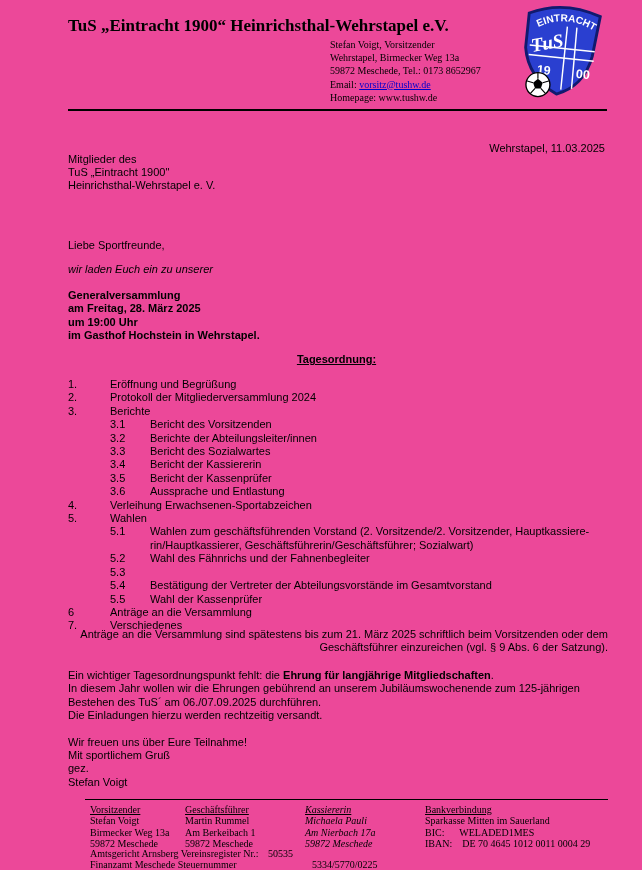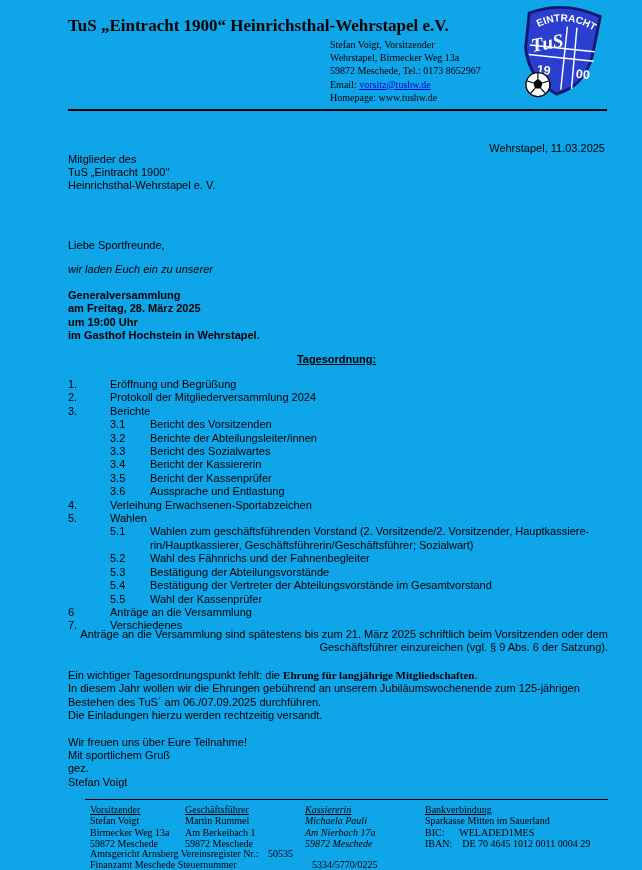--- a/index.html
+++ b/index.html
@@ -1,16 +1,16 @@
 <!DOCTYPE html>
 <html><head>
 <meta charset="utf-8">
 <style>
   html,body{margin:0;padding:0;background:#fff;}
-  .page{position:relative;width:642px;height:870px;background:#0ea5e9;color:#000;
+  .page{position:relative;width:642px;height:870px;background:#ec4899;color:#000;
         font-family:"Liberation Sans",sans-serif;font-size:11px;overflow:hidden;}
   .abs{position:absolute;}
   
   .club-title{left:68px;top:16px;font-family:"Liberation Serif",serif;font-size:17px;font-weight:bold;white-space:nowrap;}
   .contact{left:330px;top:38px;font-family:"Liberation Serif",serif;font-size:10px;line-height:13.2px;}
   .contact a{color:#0000cc;text-decoration:underline;}
   .logo{left:512px;top:2px;width:96px;height:98px;}
   .header-rule{left:68px;top:109px;width:539px;border-top:2px solid #000;height:0;}
   
   .date-line{left:68px;top:142px;width:537px;text-align:right;}
@@ -32,21 +32,21 @@
   
   .footer-rule{left:85px;top:799px;width:523px;border-top:1.5px solid #000;height:0;}
   .f-col{top:804px;font-family:"Liberation Serif",serif;font-size:10px;line-height:11.3px;}
   .f-col .f-title{text-decoration:underline;}
   .f-line{white-space:pre;}
   .col1{left:90px;} .col2{left:185px;} .col3{left:305px;font-style:italic;} .col4{left:425px;}
   .registry{left:90px;top:848px;font-family:"Liberation Serif",serif;font-size:10px;line-height:11px;}
   .reg-row{display:flex;}
   .reg-label-1{width:178px;}
   .reg-label-2{width:222px;}
-  b{font-weight:bold;font-family:Liberation Serif, serif;}
+  b{font-weight:bold;}
 </style>
 </head>
 <body>
 
 <div class="page">
 
   <div class="abs club-title">TuS „Eintracht 1900“ Heinrichsthal-Wehrstapel e.V.</div>
 
   <div class="abs contact">
     <div>Stefan Voigt, Vorsitzender</div>
@@ -146,21 +146,20 @@
     <div class="a-row sub">
         <span class="a-num">5.1</span>
         <span class="a-text">Wahlen zum geschäftsführenden Vorstand (2. Vorsitzende/2. Vorsitzender, Hauptkassiere-rin/Hauptkassierer, Geschäftsführerin/Geschäftsführer; Sozialwart)</span>
       </div>
     <div class="a-row sub">
         <span class="a-num">5.2</span>
         <span class="a-text">Wahl des Fähnrichs und der Fahnenbegleiter</span>
       </div>
     <div class="a-row sub">
         <span class="a-num">5.3</span>
-        <span class="a-text">Bestätigung der Abteilungsvorstände</span>
       </div>
     <div class="a-row sub">
         <span class="a-num">5.4</span>
         <span class="a-text">Bestätigung der Vertreter der Abteilungsvorstände im Gesamtvorstand</span>
       </div>
     <div class="a-row sub">
         <span class="a-num">5.5</span>
         <span class="a-text">Wahl der Kassenprüfer</span>
       </div>
     <div class="a-row">

